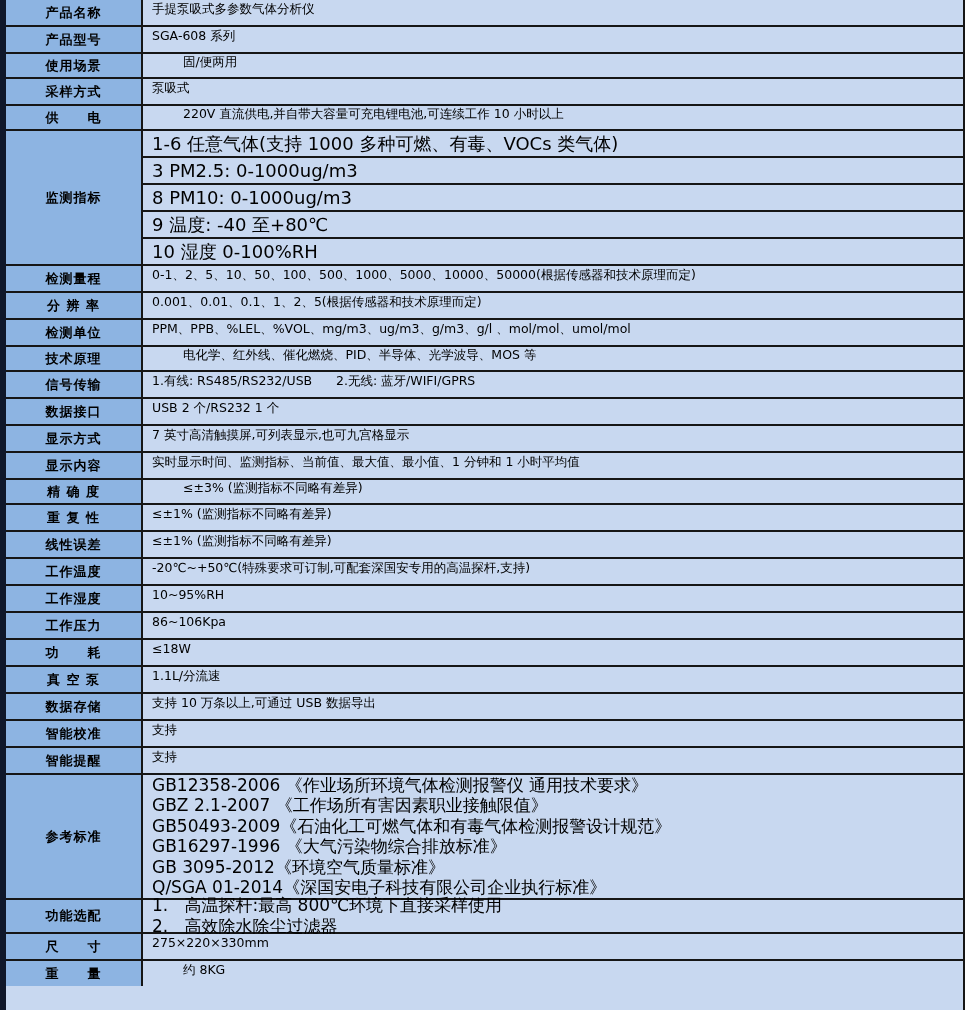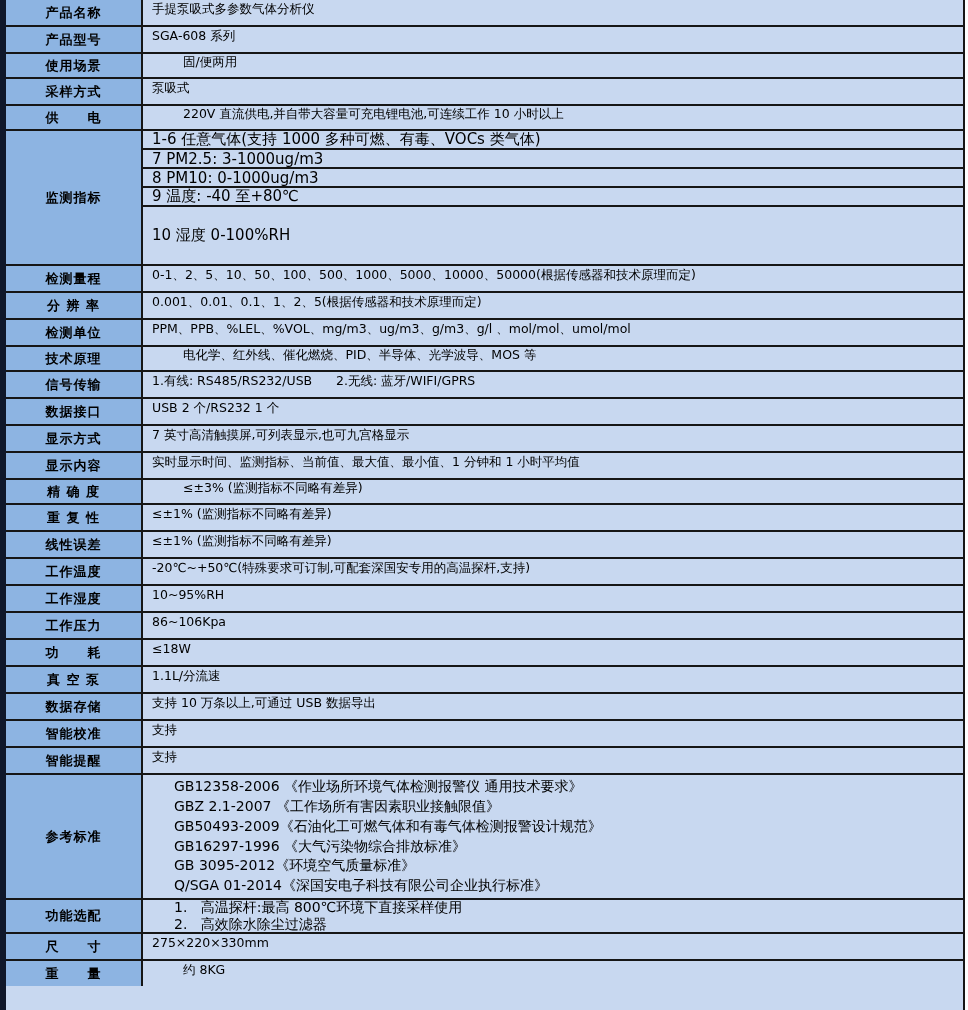--- a/index.html
+++ b/index.html
@@ -36,35 +36,35 @@
     background:#C8D8F0;
     display:flex;align-items:center;
     padding:0 8px 7px 9px;
     font-size:12.5px;
     white-space:pre-wrap;
     line-height:1.25;
   }
   .value-stack{flex:1;display:flex;flex-direction:column;}
   .value-stack .sub{
     box-sizing:border-box;
-    height:19px;
+    height:27px;
     border-bottom:2px solid #161616;
     background:#C8D8F0;
     display:flex;align-items:center;
     padding:0 8px 0 9px;
-    font-size:15px;white-space:pre-wrap;
+    font-size:18px;white-space:pre-wrap;
   }
   .value-stack .sub:last-child{border-bottom:none;flex:1;}
   .value.lines{
     flex-direction:column;align-items:flex-start;justify-content:center;
     padding-top:2px;padding-bottom:2px;
   }
   .value.lines .line{
     height:20.5px;display:flex;align-items:center;
-    font-size:14px;white-space:pre-wrap;margin-left:22px;
+    font-size:17px;white-space:pre-wrap;
   }
   .h27{height:27px;} .h28{height:25px;gap:31px;}
   .h135{height:135px;} .h125{height:125px;} .h43{height:34px;}
 </style>
 </head>
 <body>
 
 <div class="spec-table">
 
   <div class="row h27">
@@ -89,21 +89,21 @@
 
   <div class="row h28">
     <div class="cell label">供　　电</div>
     <div class="cell value">220V 直流供电,并自带大容量可充电锂电池,可连续工作 10 小时以上</div>
   </div>
 
   <div class="row h135">
     <div class="cell label">监测指标</div>
     <div class="value-stack">
       <div class="sub">1-6 任意气体(支持 1000 多种可燃、有毒、VOCs 类气体)</div>
-      <div class="sub">7 PM2.5: 3-1000ug/m3</div>
+      <div class="sub">3 PM2.5: 0-1000ug/m3</div>
       <div class="sub">8 PM10: 0-1000ug/m3</div>
       <div class="sub">9 温度: -40 至+80℃</div>
       <div class="sub">10 湿度 0-100%RH</div>
     </div>
   </div>
 
   <div class="row h27">
     <div class="cell label">检测量程</div>
     <div class="cell value">0-1、2、5、10、50、100、500、1000、5000、10000、50000(根据传感器和技术原理而定)</div>
   </div>

